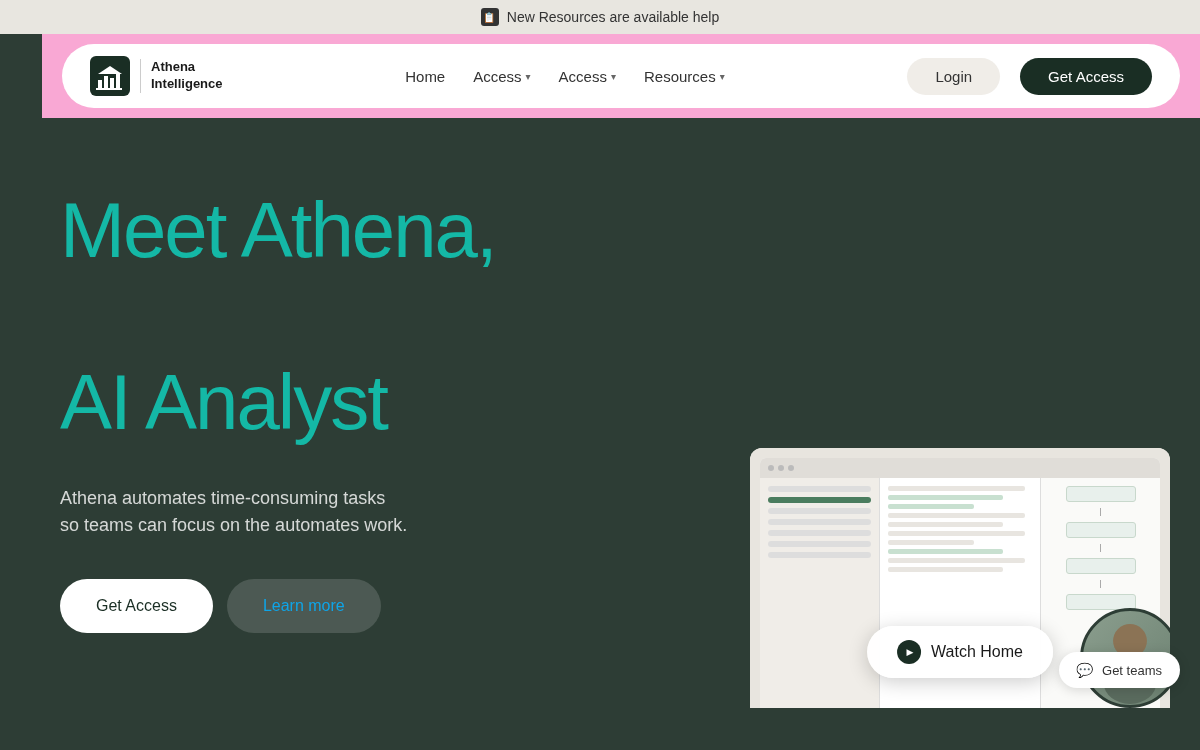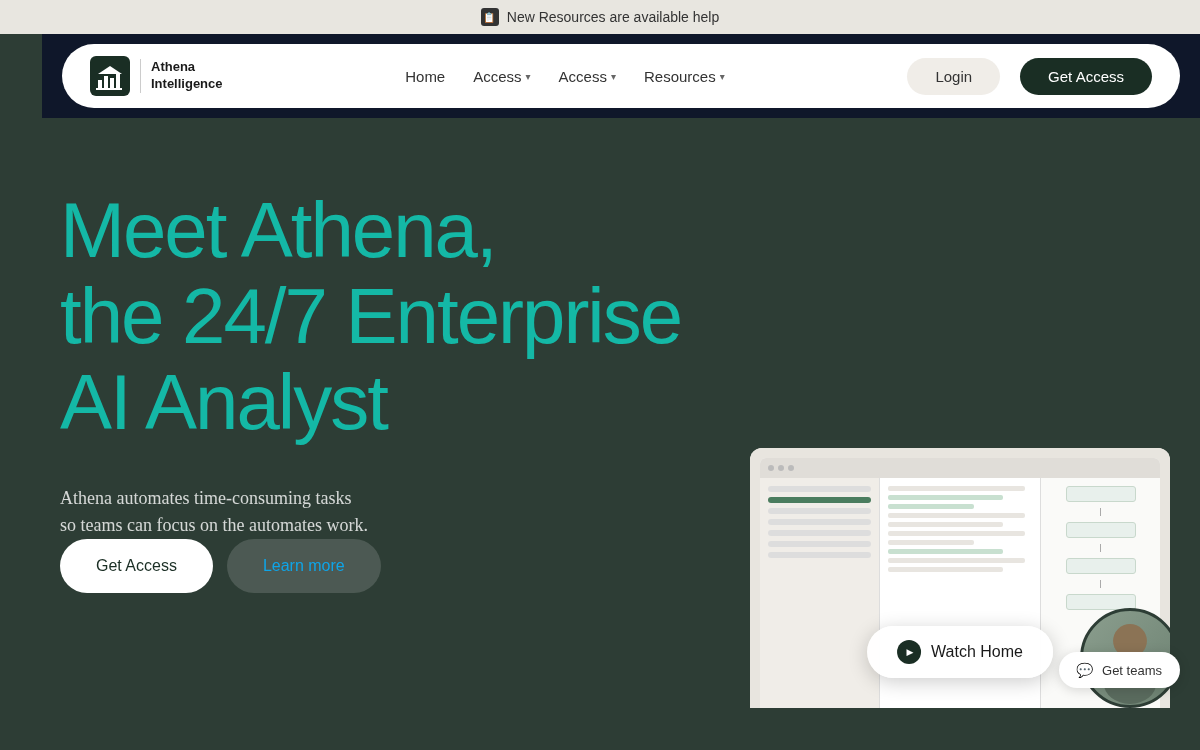--- a/index.html
+++ b/index.html
@@ -30,21 +30,21 @@
       border-radius: 3px;
       display: inline-flex;
       align-items: center;
       justify-content: center;
       color: white;
       font-size: 10px;
     }
 
     
     .navbar-wrapper {
-      background: #0f172a;
+      background: #f9a8d4;
       padding: 10px 20px;
       margin-left: 42px;
     }
     .navbar {
       background: white;
       border-radius: 50px;
       padding: 12px 28px;
       display: flex;
       align-items: center;
       justify-content: space-between;
@@ -130,22 +130,22 @@
       font-weight: 300;
       color: #14b8a6;
       line-height: 1.1;
       letter-spacing: -2px;
       margin-bottom: 40px;
     }
     .hero-subtitle {
       font-size: 18px;
       color: rgba(255,255,255,0.8);
       line-height: 1.5;
+      margin-bottom: 40px;
       max-width: 480px;
-      font-family: Liberation Serif, serif;
     }
     .hero-buttons {
       display: flex;
       gap: 14px;
     }
     .btn-get-access-hero {
       background: white;
       color: #1a2e24;
       border: none;
       border-radius: 50px;
@@ -408,21 +408,21 @@
       <button class="btn-login">Login</button>
       <button class="btn-get-access-nav">Get Access</button>
     </div>
   </nav>
 </div>
 
 <div class="hero">
   <div class="hero-left">
     <h1 class="hero-title">
       <span>Meet Athena,</span><br>
-      <span>the 24/7 Enterprise</span><br>
+      <br>
       <span>AI Analyst</span>
     </h1>
     <p class="hero-subtitle">
       <span>Athena automates time-consuming tasks</span><br>
       <span>so teams can focus on the automates work.</span>
     </p>
     <div class="hero-buttons">
       <button class="btn-get-access-hero">Get Access</button>
       <button class="btn-learn-more">Learn more</button>
     </div>

